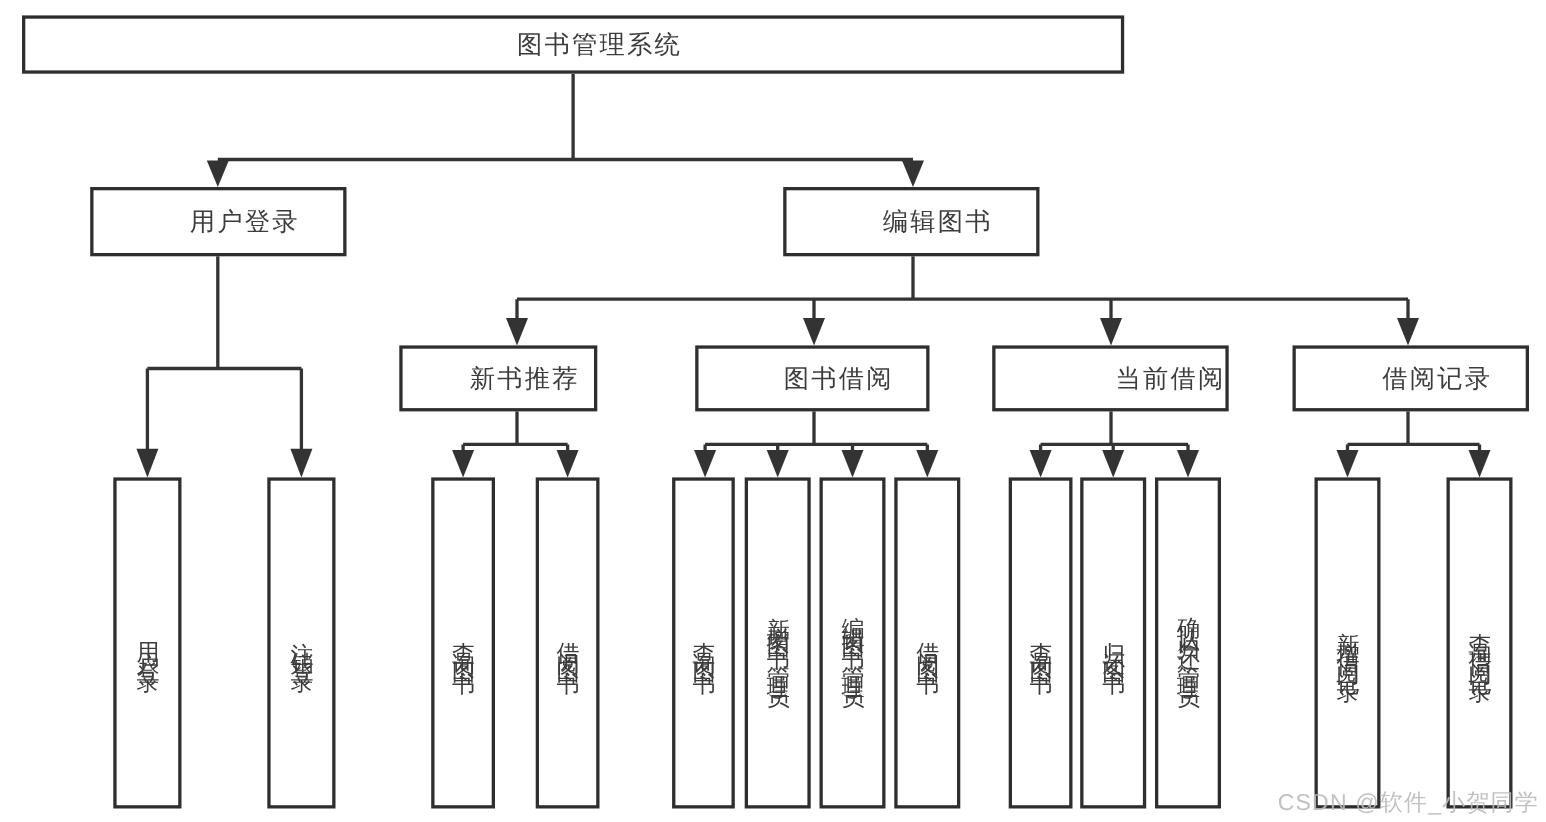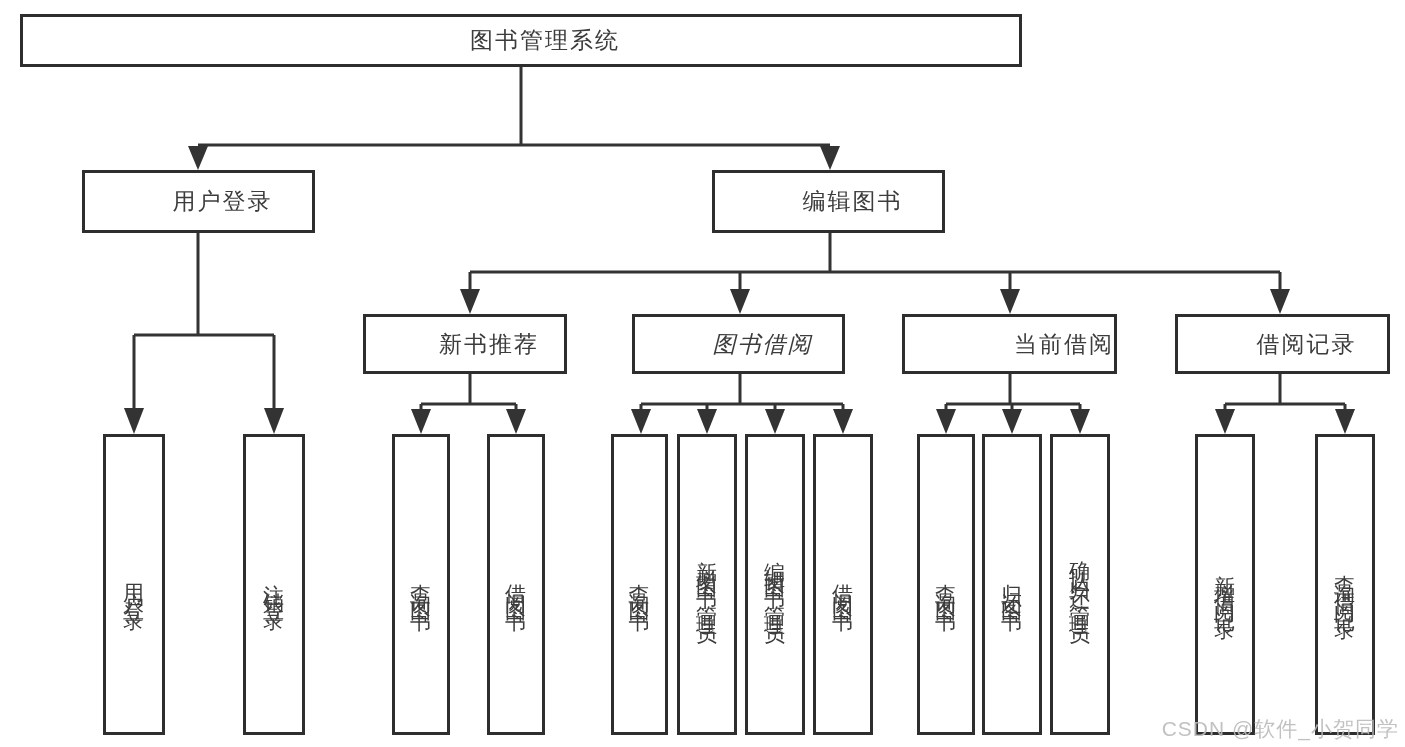--- a/index.html
+++ b/index.html
@@ -93,24 +93,24 @@
     <span>图书管理系统</span>
   </div>
 
   <div class="node node-h" style="left:82px; top:170px; width:233px; height:63px;">
     <span>用户登录</span>
   </div>
   <div class="node node-h" style="left:712px; top:170px; width:233px; height:63px;">
     <span>编辑图书</span>
   </div>
 
-  <div class="node node-h" style="left:363px; top:314px; width:204px; height:60px;text-align:center;">
+  <div class="node node-h" style="left:363px; top:314px; width:180px; height:60px;text-align:center;">
     <span>新书推荐</span>
   </div>
-  <div class="node node-h" style="left:632px; top:314px; width:213px; height:60px;font-style:italic;">
+  <div class="node node-h" style="left:632px; top:314px; width:213px; height:60px;">
     <span>图书借阅</span>
   </div>
   <div class="node node-h" style="left:902px; top:314px; width:215px; height:60px;justify-content:flex-end;">
     <span>当前借阅</span>
   </div>
   <div class="node node-h" style="left:1175px; top:314px; width:215px; height:60px;">
     <span>借阅记录</span>
   </div>
 
   <div class="node node-v" style="left:103px; top:434px; width:62px; height:301px;">

